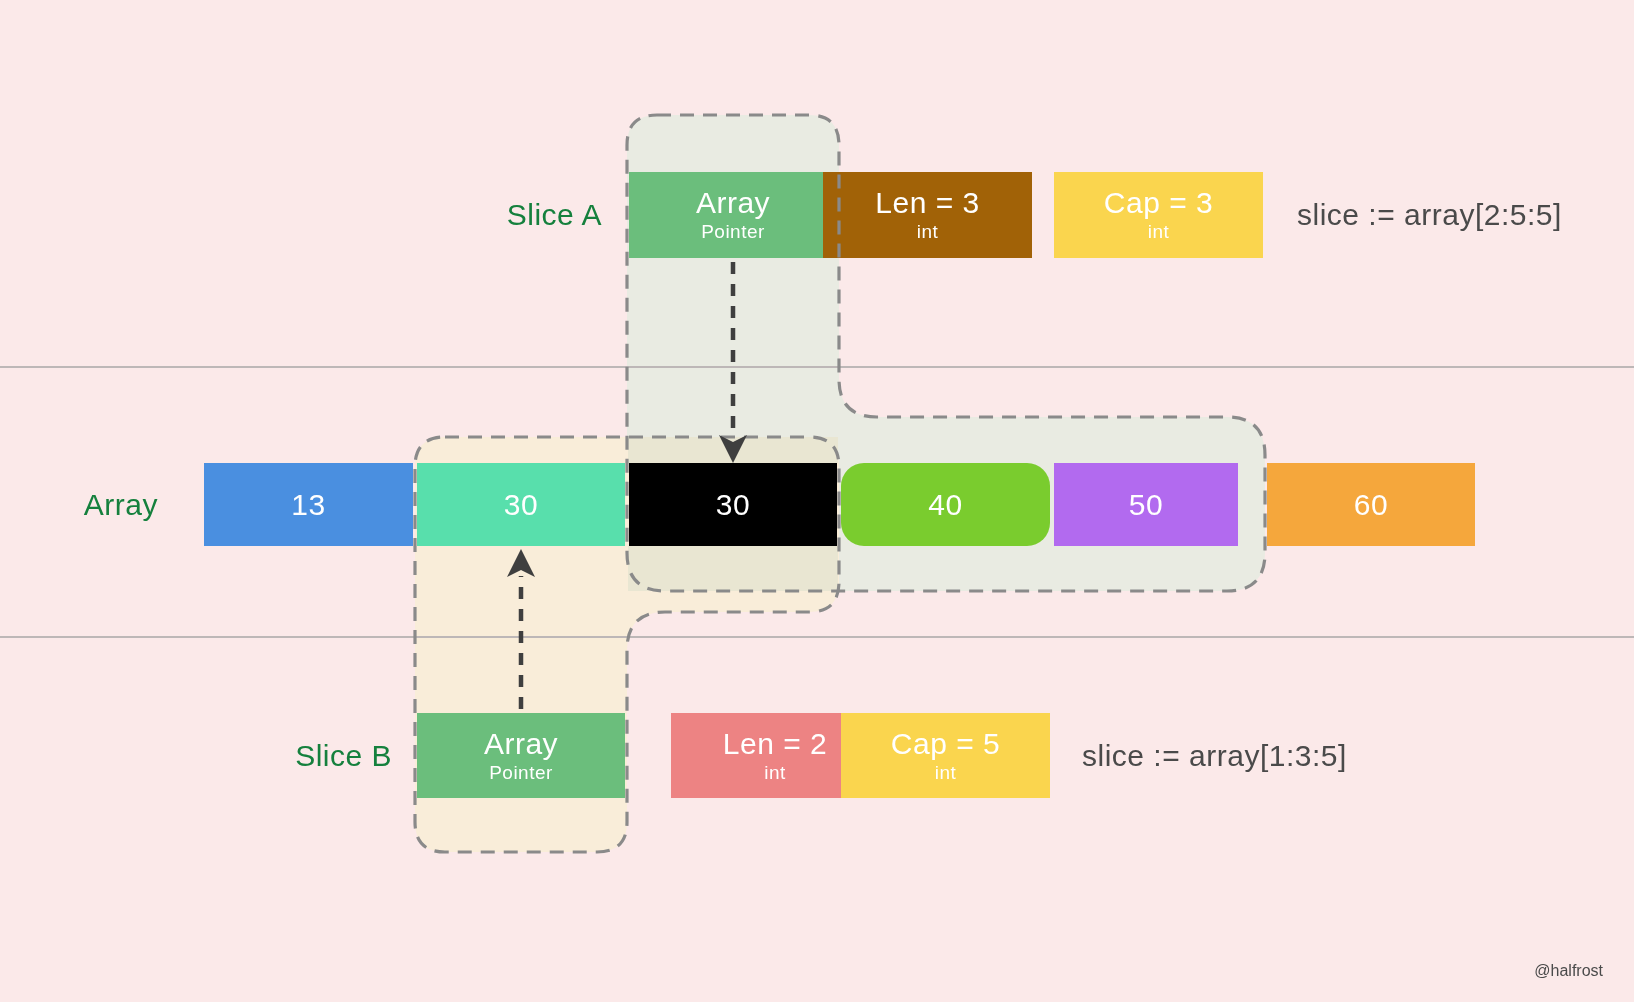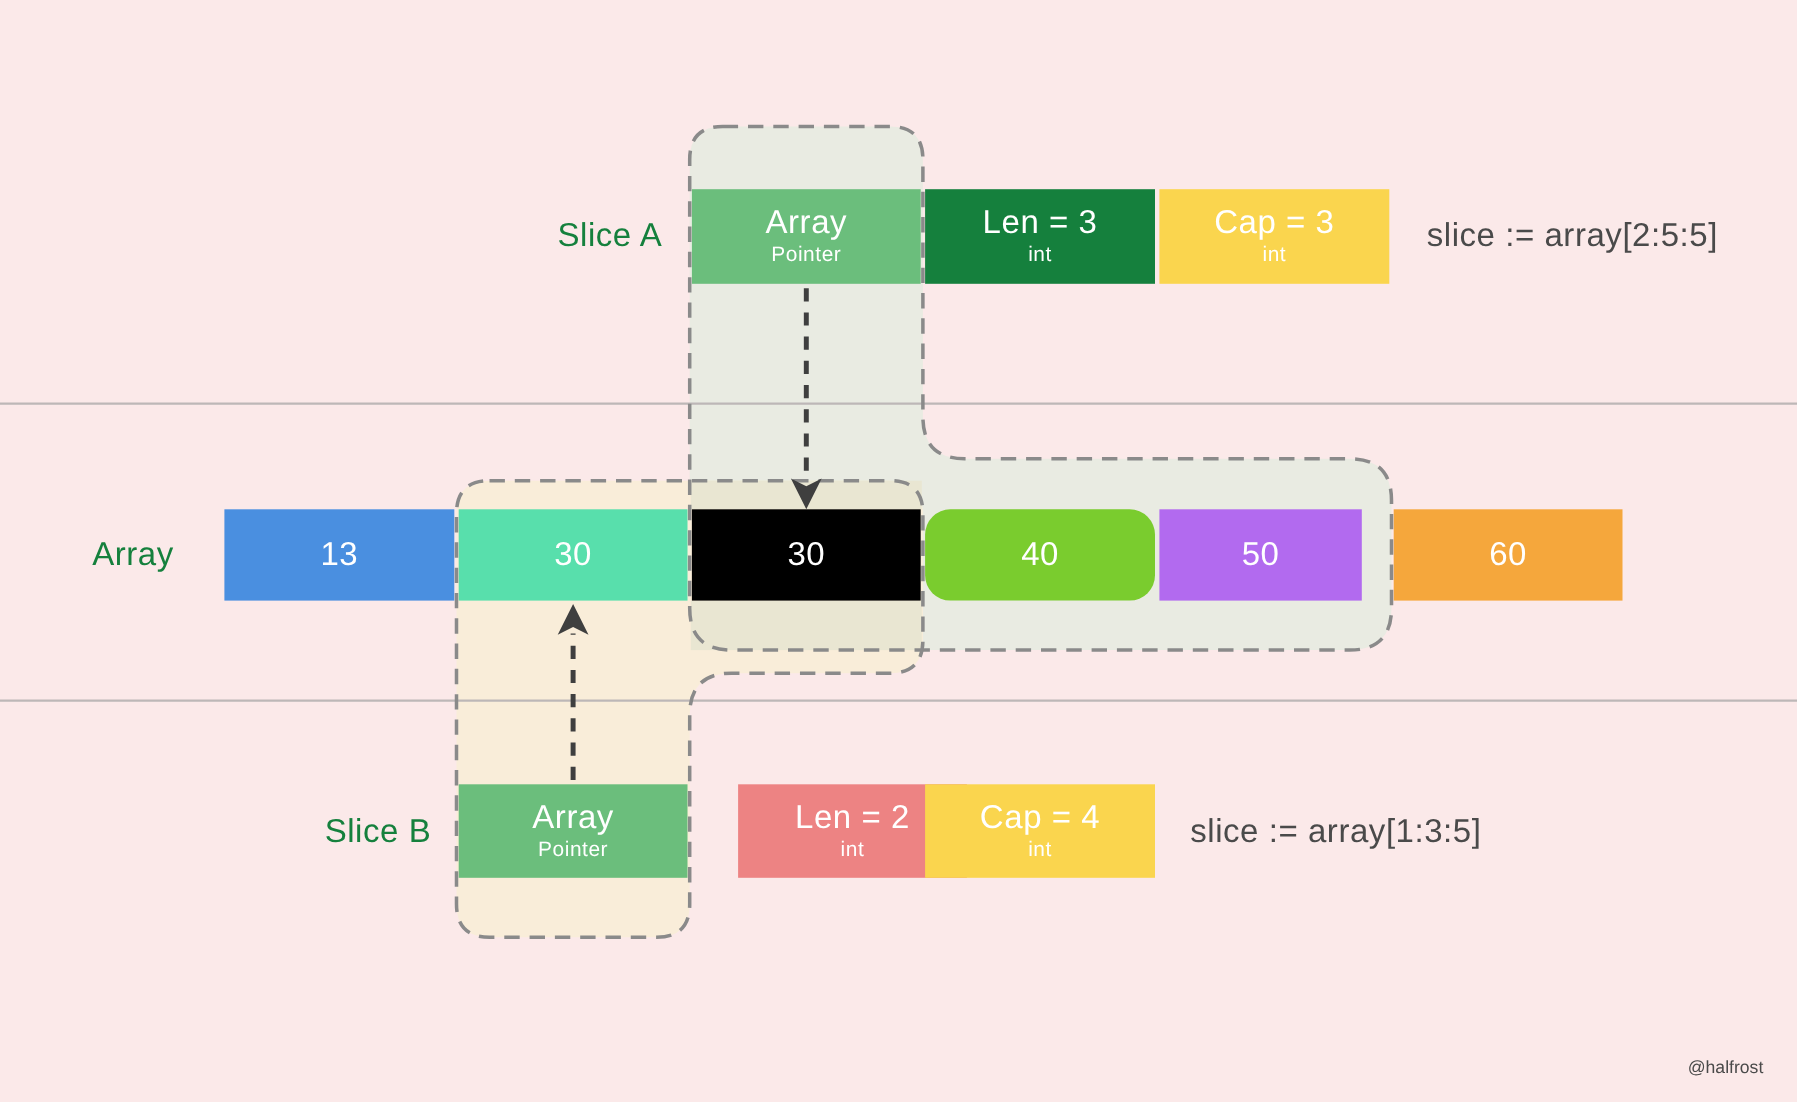--- a/index.html
+++ b/index.html
@@ -55,21 +55,21 @@
     <rect x="628" y="437" width="210" height="26" fill="#e9e6d2"></rect>
     <rect x="628" y="546" width="210" height="45" fill="#e9e6d2"></rect>
     <line x1="0" y1="367" x2="1634" y2="367" stroke-width="2" stroke="#bdb7b7"></line>
     <line x1="0" y1="637" x2="1634" y2="637" stroke-width="2" stroke="#bdb7b7"></line>
   </svg>
 
   <div class="box" style="left: 629px; top: 172px; width: 208px; height: 86px; background-color: rgb(107, 190, 124);">
     <div class="box-title">Array</div>
     <div class="box-sub">Pointer</div>
   </div>
-  <div class="box" style="left: 841px; top: 172px; width: 209px; height: 86px; background-color: #15803d;">
+  <div class="box" style="left: 823px; top: 172px; width: 209px; height: 86px; background-color: #a16207;">
     <div class="box-title">Len = 3</div>
     <div class="box-sub">int</div>
   </div>
   <div class="box" style="left: 1054px; top: 172px; width: 209px; height: 86px; background-color: rgb(250, 213, 78);">
     <div class="box-title">Cap = 3</div>
     <div class="box-sub">int</div>
   </div>
 
   <div class="box" style="left: 204px; top: 463px; width: 209px; height: 83px; background-color: rgb(74, 143, 224);">
     <div class="cell-value">13</div>
@@ -92,21 +92,21 @@
 
   <div class="box" style="left: 417px; top: 713px; width: 208px; height: 85px; background-color: rgb(107, 190, 124);">
     <div class="box-title">Array</div>
     <div class="box-sub">Pointer</div>
   </div>
   <div class="box" style="left: 629px; top: 713px; width: 208px; height: 85px; background-color: rgb(237, 131, 131); margin-left: 42px;">
     <div class="box-title">Len = 2</div>
     <div class="box-sub">int</div>
   </div>
   <div class="box" style="left: 841px; top: 713px; width: 209px; height: 85px; background-color: rgb(250, 213, 78);">
-    <div class="box-title">Cap = 4</div>
+    <div class="box-title">Cap = 5</div>
     <div class="box-sub">int</div>
   </div>
 
   <svg class="layer" id="fg-layer" style="z-index:3">
     <path fill="none" stroke-width="3.2" stroke-dasharray="14 9" d="M 657 115 L 809 115 Q 839 115 839 145 L 839 379 Q 839 417 877 417
              L 1227 417 Q 1265 417 1265 455 L 1265 553 Q 1265 591 1227 591
              L 665 591 Q 627 591 627 553 L 627 145 Q 627 115 657 115 Z" stroke="#8a8a8a"></path>
     <path fill="none" stroke-width="3.2" stroke-dasharray="14 9" d="M 445 437 L 809 437 Q 839 437 839 467 L 839 582 Q 839 612 809 612
              L 665 612 Q 627 612 627 650 L 627 822 Q 627 852 597 852
              L 445 852 Q 415 852 415 822 L 415 467 Q 415 437 445 437 Z" stroke="#8a8a8a"></path>

